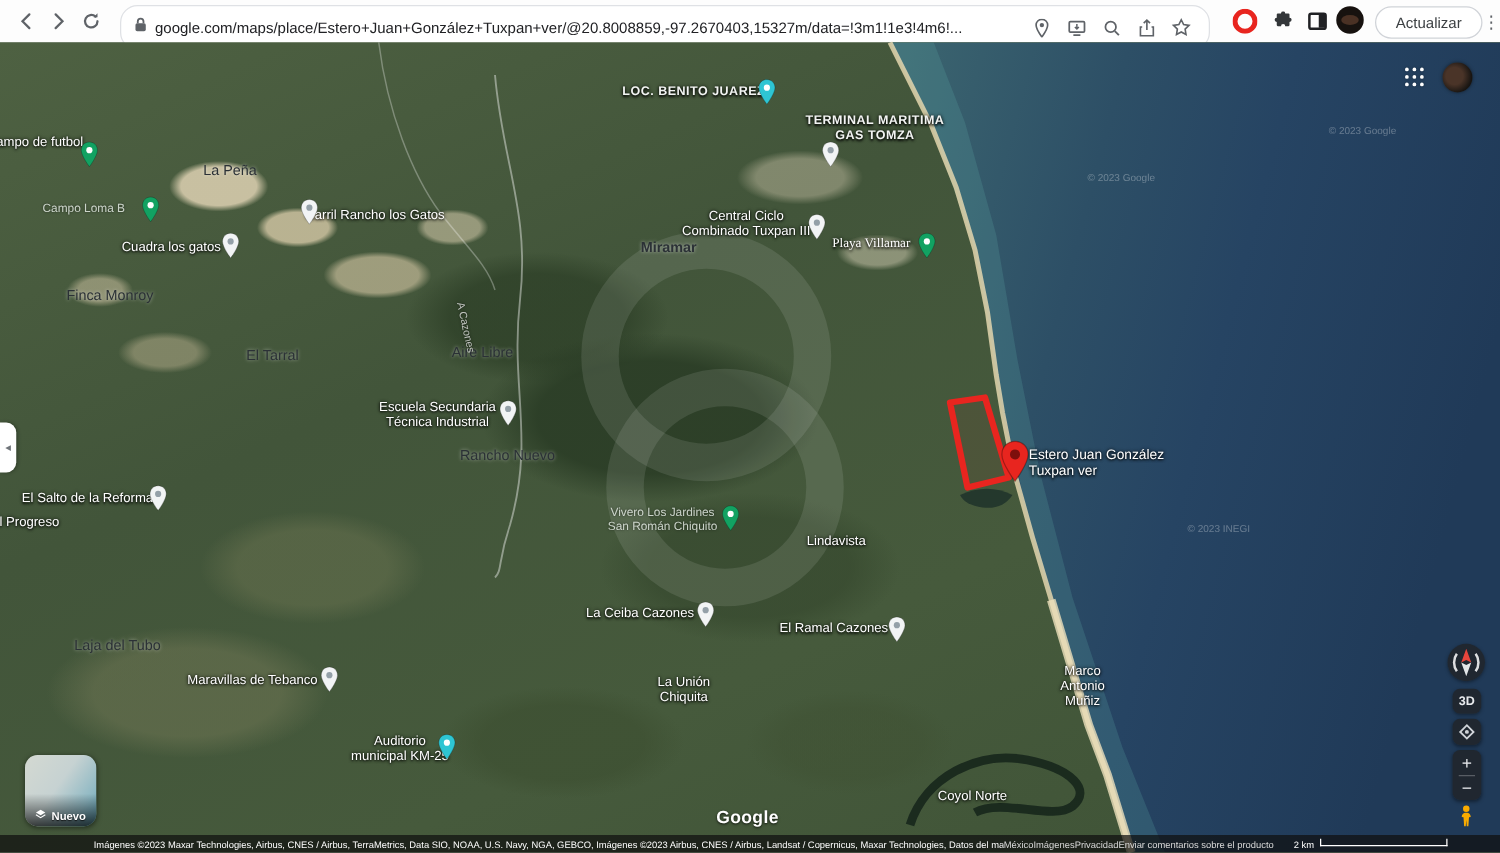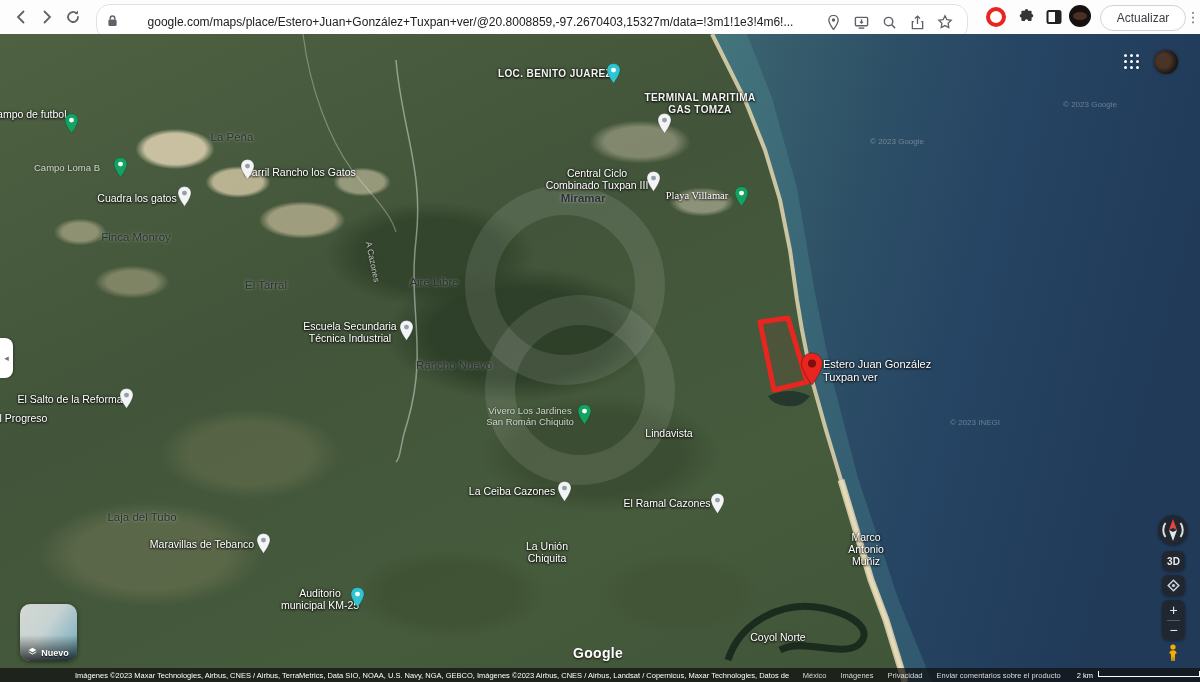--- a/index.html
+++ b/index.html
@@ -7,21 +7,21 @@
          font-family:"Liberation Sans",sans-serif;background:#fff;}
 
   
   #toolbar{position:absolute;left:0;top:0;width:1200px;height:34px;background:#fdfdfd;
            border-bottom:1px solid #c9ccd1;display:flex;align-items:center;}
   .nav-ic{width:26px;height:26px;display:flex;align-items:center;justify-content:center;
           color:#5f6368;flex:0 0 auto;border-radius:50%;}
   .nav-ic svg{display:block;}
   #urlbar{position:absolute;left:96px;top:4px;width:872px;height:26px;background:#fff;
           border:1px solid #dfe1e5;border-radius:14px;display:flex;align-items:center;
-          padding:17px 10px;box-sizing:border-box;text-align:center;}
+          padding:17px 10px;box-sizing:border-box;}
   #url-text{font-size:12px;color:#202124;white-space:nowrap;overflow:hidden;
             text-overflow:ellipsis;flex:1;margin-left:6px;}
   .pill-ic{width:24px;height:24px;display:flex;align-items:center;justify-content:center;
            color:#5f6368;flex:0 0 auto;margin-left:4px;}
   .ext-ic{position:absolute;top:5px;width:24px;height:24px;display:flex;align-items:center;
           justify-content:center;color:#4a4d51;}
   #update-btn{position:absolute;left:1100px;top:5px;width:84px;height:24px;border:1px solid #d0d3d8;
           border-radius:13px;display:flex;align-items:center;justify-content:center;
           font-size:12px;color:#3c4043;background:#fff;}
   #menu-dots{position:absolute;left:1188px;top:5px;width:10px;height:24px;display:flex;
@@ -52,21 +52,21 @@
 
   
   #map-labels{position:absolute;left:0;top:0;width:1200px;height:682px;pointer-events:none;}
   .lbl{position:absolute;transform:translate(-50%,-50%);text-align:center;line-height:1.15;
        white-space:nowrap;}
   .lbl.white{font-size:10.5px;font-weight:500;color:#fff;
        text-shadow:0 0 3px rgba(0,0,0,.95),0 1px 2px rgba(0,0,0,.85);}
   .lbl.caps{font-size:10px;font-weight:700;letter-spacing:.4px;color:#f2f4f2;
        text-shadow:0 0 3px rgba(0,0,0,.95),0 1px 2px rgba(0,0,0,.85);}
   .lbl.dark{font-size:11.5px;font-weight:500;color:#2b3136;
-       text-shadow:0 0 3px rgba(255,255,255,.5);margin-left:48px;}
+       text-shadow:0 0 3px rgba(255,255,255,.5);}
   .lbl.faintwhite{font-size:9.5px;font-weight:400;color:rgba(240,248,240,.8);
        text-shadow:0 0 2px rgba(0,0,0,.6);}
   .lbl.main{font-size:11px;font-weight:500;color:#fff;text-align:left;
        transform:translate(0,-50%);
        text-shadow:0 0 3px rgba(0,0,0,.95),0 1px 2px rgba(0,0,0,.85);}
   .lbl.sea-mark{font-size:8px;font-weight:400;color:rgba(255,255,255,.3);text-shadow:none;}
   .lbl.road{font-size:8.5px;color:rgba(255,255,255,.7);text-shadow:0 0 2px rgba(0,0,0,.7);}
   .pin{position:absolute;pointer-events:auto;}
 
   
@@ -104,21 +104,21 @@
   #zoom-box .sep{width:13px;height:1px;background:rgba(255,255,255,.25);}
   #pegman{position:absolute;left:1165px;top:644px;width:16px;height:18px;}
 
   
   #g-logo{position:absolute;left:573px;top:645px;color:#fff;font-size:14px;font-weight:700;
      letter-spacing:.3px;text-shadow:0 1px 2px rgba(0,0,0,.8);}
   #attr{position:absolute;left:0;bottom:0;width:1200px;height:14px;
      background:rgba(15,15,15,.72);display:flex;align-items:center;color:#fff;
      font-size:7.5px;white-space:nowrap;box-sizing:border-box;padding-left:75px;}
   #attr-imagery{overflow:hidden;text-overflow:clip;max-width:728px;}
-  .attr-link{color:#d9d9d9;margin-left:14px;}
+  .attr-link{color:#d9d9d9;}
   #scale{display:flex;align-items:center;margin-left:16px;gap:5px;}
   #scale-bar{width:100px;height:5px;border-left:1px solid #fff;border-right:1px solid #fff;
      border-bottom:1px solid #fff;margin-bottom:3px;}
 </style>
 </head>
 <body>
 
 <div id="stage">
 
   <div id="toolbar">

